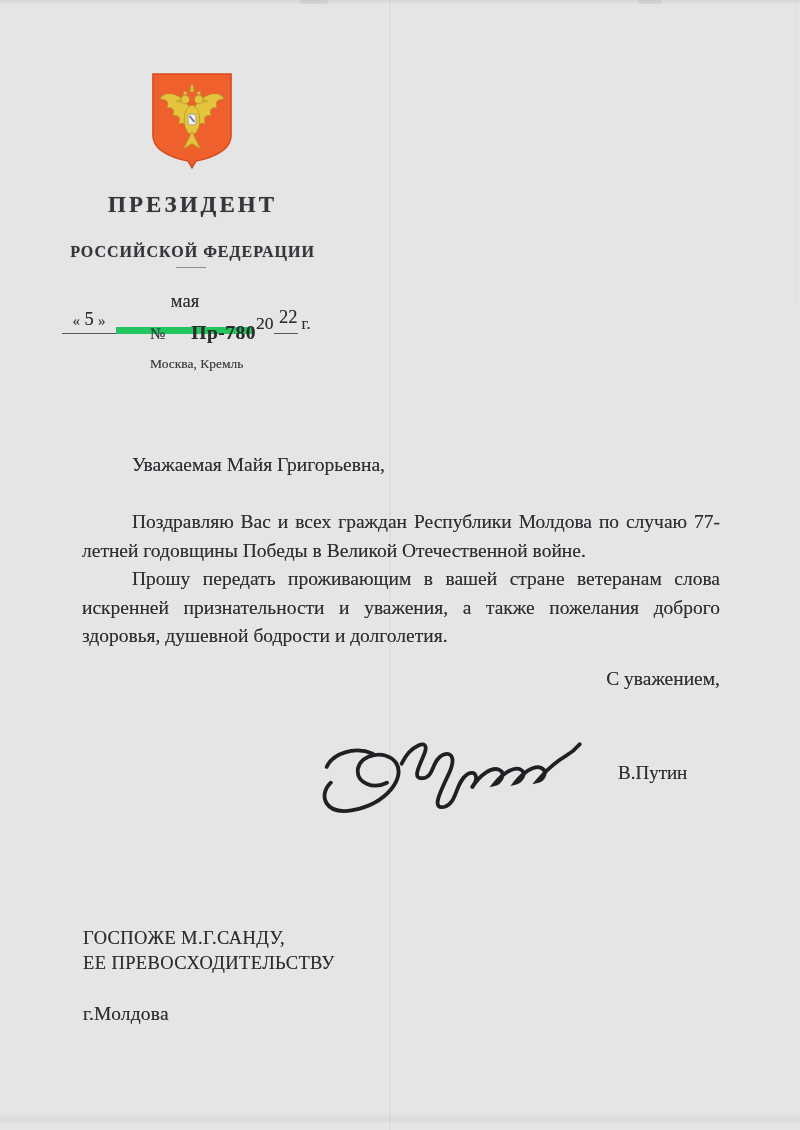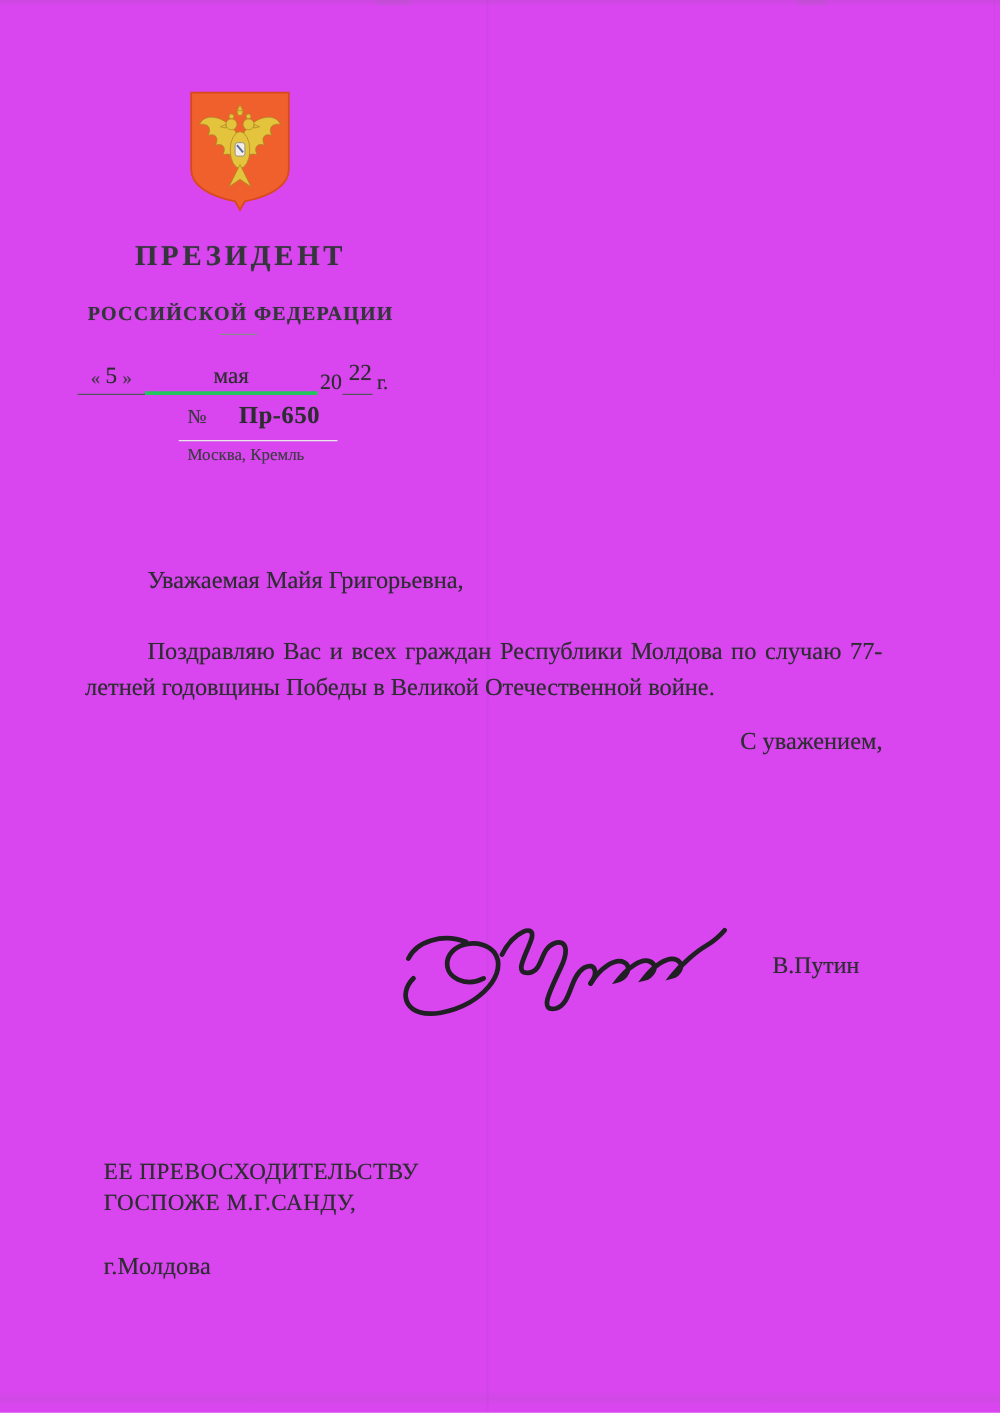--- a/index.html
+++ b/index.html
@@ -2,21 +2,21 @@
 <html><head>
 <meta charset="utf-8">
 <style>
   html,body{margin:0;padding:0;}
   body{
     width:800px;height:1130px;
     background:#fdfdfd;
     font-family:"Liberation Serif","DejaVu Serif",serif;
     position:relative;overflow:hidden;
   }
-  .page{position:absolute;inset:0;background:#d946ef;}
+  .page{position:absolute;inset:0;background:#e5e5e5;}
   .ink{color:#2c2c31;text-shadow:0 0 .6px rgba(44,44,49,.5);}
 
   
   .scan-top{position:absolute;left:0;top:0;width:800px;height:5px;
     background:linear-gradient(180deg,rgba(90,90,95,.10),rgba(0,0,0,0));}
   .scan-bottom{position:absolute;left:0;top:1112px;width:800px;height:12px;
     background:linear-gradient(180deg,rgba(0,0,0,0),rgba(100,100,105,.08) 60%,rgba(0,0,0,0));}
   .scan-fold{position:absolute;left:389px;top:0;width:2px;height:1130px;
     background:rgba(70,70,80,.035);}
   .scan-right{position:absolute;left:795px;top:0;width:1px;height:300px;
@@ -32,36 +32,36 @@
        text-shadow:0 0 .7px rgba(53,53,60,.55);}
   .lh-dash{position:absolute;left:176px;top:267px;width:30px;height:1px;background:#8a8a90;}
 
   
   .dateline{position:absolute;left:62px;top:291px;font-size:18.5px;white-space:nowrap;
     display:flex;align-items:flex-end;}
   .dl-quoted{display:inline-block;width:54px;text-align:center;border-bottom:1px solid #55555c;
     padding-bottom:1px;}
   .dl-q{font-size:15px;position:relative;top:-1px;color:#3a3a40;}
   .dl-day{display:inline-block;width:18px;position:relative;top:-2px;}
-  .dl-month{display:inline-block;width:138px;text-align:center;border-bottom:3px solid #22c55e;
-    padding-bottom:1px;}
+  .dl-month{display:inline-block;width:138px;text-align:center;border-bottom:7px solid #22c55e;
+    padding-bottom:15px;}
   .dl-century{display:inline-block;margin-left:2px;font-size:17.5px;font-family:Liberation Serif, serif;}
   .dl-year{display:inline-block;width:24px;text-align:right;border-bottom:1px solid #55555c;}
   .dl-year span{position:relative;top:-5px;}
   .dl-suffix{margin-left:4px;font-size:16.5px;}
 
   .numline{position:absolute;left:150px;top:322px;}
   .num-label{font-size:16px;color:#3a3a40;}
   .num-value{font-size:19.5px;font-weight:bold;margin-left:22px;letter-spacing:.5px;}
   .num-hairline{position:absolute;left:143px;top:352px;width:127px;height:1px;background:#e6e6e6;}
   .placeline{position:absolute;left:150px;top:356px;font-size:13.5px;color:#3c3c42;
     text-shadow:0 0 .5px rgba(60,60,66,.5);}
 
   
-  .letter-body{position:absolute;left:68px;top:451px;width:638px;
+  .letter-body{position:absolute;left:82px;top:451px;width:638px;
     font-size:19.5px;line-height:28.4px;text-align:justify;}
   .salutation{margin:0 0 29px 50px;text-align:left;}
   .para{margin:0;text-indent:50px;}
   .closing{margin:15px 0 0 50px;text-align:right;}
 
   
   .sig-wrap{position:absolute;left:312px;top:724px;width:285px;height:95px;}
   .signer-name{position:absolute;left:618px;top:762px;font-size:19px;}
 
   
@@ -112,42 +112,43 @@
   <div class="dateline ink">
     <span class="dl-quoted"><span class="dl-q">«</span><span class="dl-day">5</span><span class="dl-q">»</span></span>
     <span class="dl-month">мая</span>
     <span class="dl-century">20</span>
     <span class="dl-year"><span>22</span></span>
     <span class="dl-suffix">г.</span>
   </div>
 
   <div class="numline ink">
     <span class="num-label">№</span>
-    <span class="num-value">Пр-650</span>
+    <span class="num-value">Пр-780</span>
   </div>
   <div class="num-hairline"></div>
   <div class="placeline">Москва, Кремль</div>
 
   <div class="letter-body ink">
     <p class="salutation">Уважаемая Майя Григорьевна,</p>
     <p class="para">Поздравляю Вас и всех граждан Республики Молдова по случаю 77-летней годовщины Победы в Великой Отечественной войне.</p>
+    <p class="para">Прошу передать проживающим в вашей стране ветеранам слова искренней признательности и уважения, а также пожелания доброго здоровья, душевной бодрости и долголетия.</p>
     <p class="closing">С уважением,</p>
   </div>
 
   <div class="sig-wrap">
     <svg viewBox="0 0 280 95" width="285" height="95">
       <g fill="none" stroke-width="3.8" stroke-linecap="round" transform="rotate(-4 140 50)" stroke="#1f1f24">
         <path d="M16,50 C2,62 8,82 36,79 C70,75 92,50 82,34 C73,21 48,23 44,38 C41,52 58,60 72,54"></path>
         <path d="M60,24 C42,15 20,21 13,34"></path>
         <path d="M88,36 C98,18 118,12 112,26 C107,38 96,52 108,52 C120,52 118,34 130,30 C140,27 142,36 134,50 C124,68 114,84 128,82 C141,79 140,58 153,51 C162,47 164,56 157,64"></path>
         <path d="M157,64 C166,52 178,45 185,49 C192,53 185,62 179,63 C187,54 199,46 206,50 C213,54 206,62 200,63 C208,54 220,46 227,50 C234,54 228,62 222,63 C231,53 244,44 252,40 C258,37 263,33 267,29"></path>
       </g>
     </svg>
   </div>
   <div class="signer-name ink">В.Путин</div>
 
   <div class="recipient ink">
+    <div>ГОСПОЖЕ М.Г.САНДУ,</div>
     <div>ЕЕ ПРЕВОСХОДИТЕЛЬСТВУ</div>
-    <div>ГОСПОЖЕ М.Г.САНДУ,</div>
   </div>
   <div class="recipient-city ink">г.Молдова</div>
 
 </div>
 
 </body></html>

